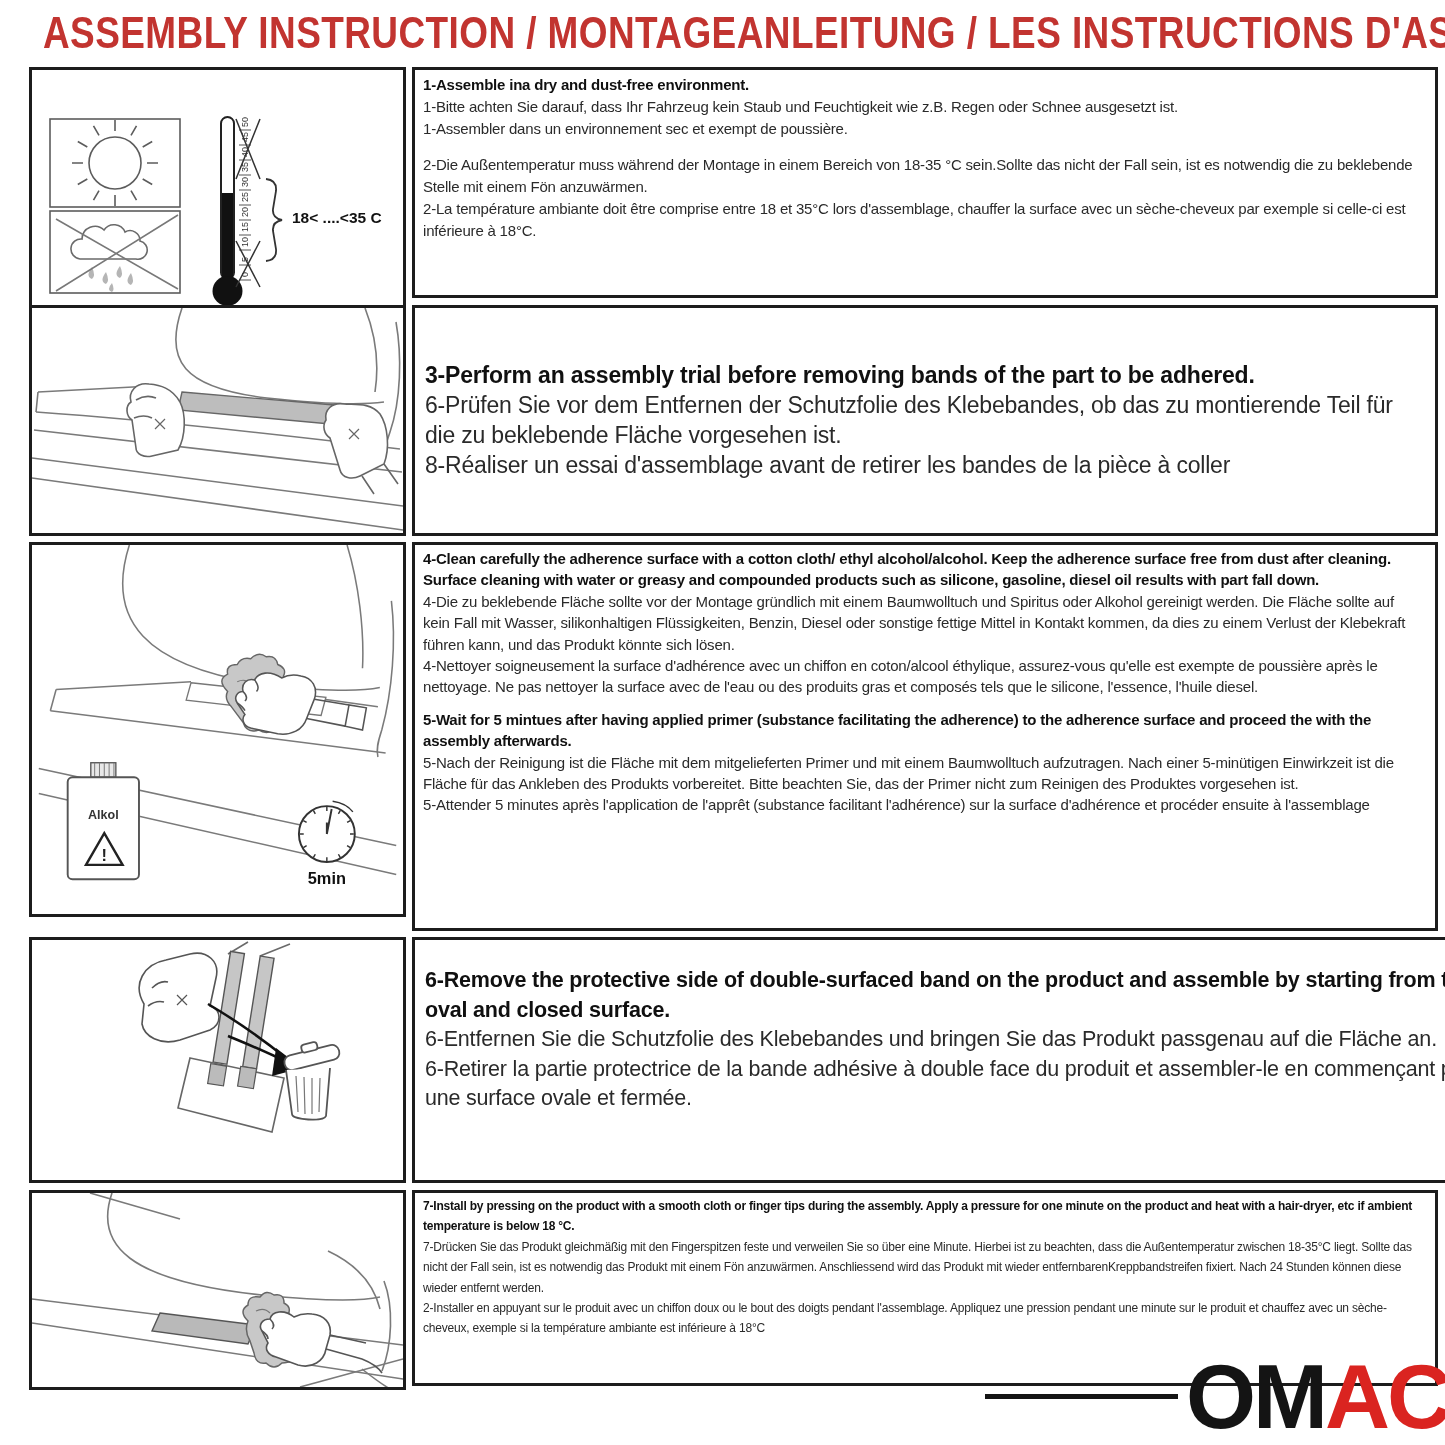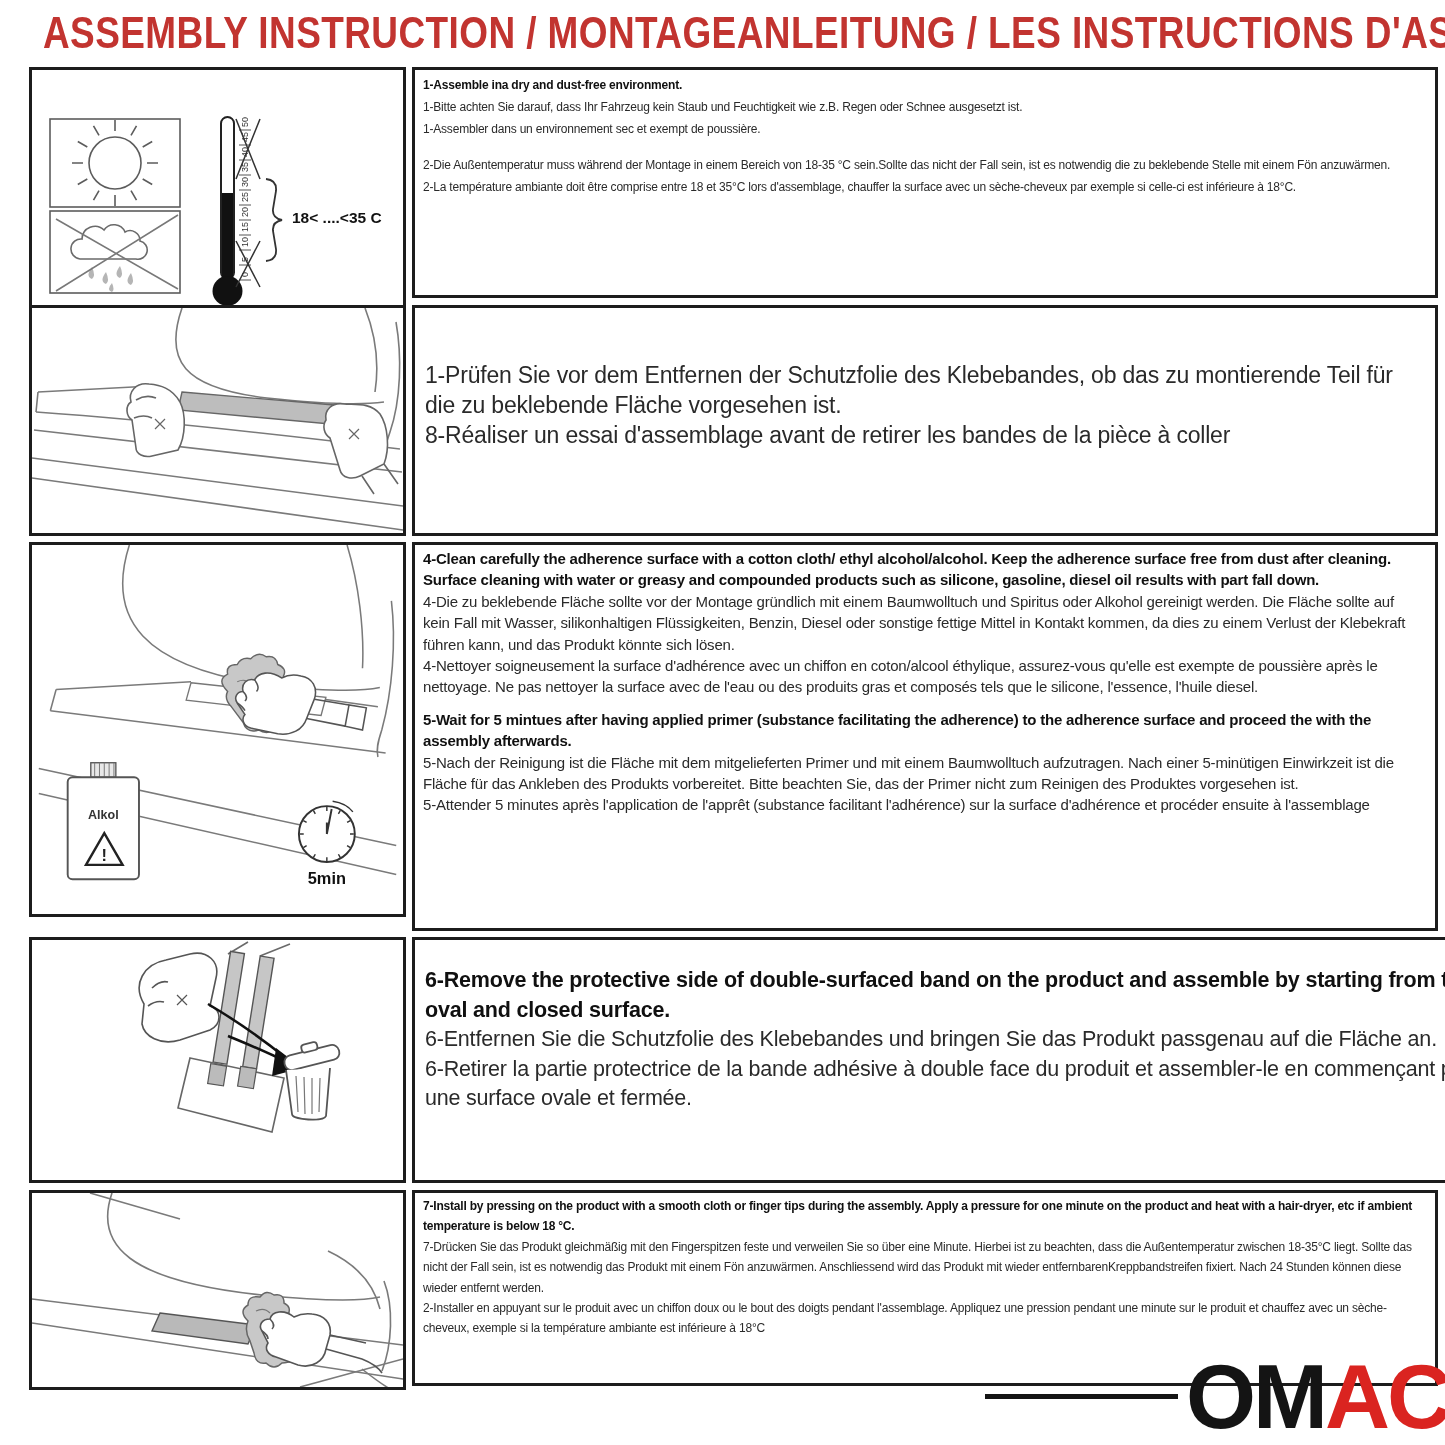--- a/index.html
+++ b/index.html
@@ -6,21 +6,21 @@
   .page{position:relative;width:1445px;height:1445px;background:#fff;overflow:hidden;
         font-family:"Liberation Sans","DejaVu Sans",sans-serif;color:#222;}
   .title{position:absolute;left:43px;top:8px;margin:0;font-size:44px;font-weight:bold;
          color:#c23430;white-space:nowrap;transform:scaleX(0.84);transform-origin:left top;
          letter-spacing:0.5px;}
   .box{position:absolute;border:3px solid #1c1c1c;background:#fff;box-sizing:border-box;}
   .box svg{display:block;width:100%;height:100%;}
   .txt{letter-spacing:-0.2px;color:#2a2a2a;overflow:hidden;}
   .txt p{margin:0;}
   .txt p.b{font-weight:bold;color:#101010;}
-  .t1{padding:4px 12px 0 8px;font-size:12px;line-height:22px;}
+  .t1{padding:4px 12px 0 8px;font-size:15px;line-height:22px;}
   .t1 .g{margin-bottom:14px;}
   .t2{padding:52px 14px 0 10px;font-size:23px;line-height:30px;}
   .t3{padding:3px 12px 0 8px;font-size:15px;line-height:21.4px;}
   .t3 .g{margin-bottom:11px;}
   .t4{padding:26px 14px 0 10px;font-size:21.5px;line-height:29.5px;}
   .t5{padding:3px 12px 0 8px;font-size:12px;line-height:20.4px;}
   .logo{position:absolute;left:1186px;top:1352px;font-size:90px;line-height:1;
         font-weight:bold;letter-spacing:-3px;white-space:nowrap;}
   .logo .lb{color:#141414;}
   .logo .lr{color:#da2420;}
@@ -104,21 +104,22 @@
       </g>
       <g fill="#fff" stroke="#666" stroke-width="1.6">
         <path d="M312,96 C300,94 292,102 294,112 C290,118 292,126 298,130 L308,162 C310,170 320,172 328,168 L352,156 C358,140 356,118 348,106 C338,94 322,97 312,96 Z"></path>
         <path d="M330,168 L342,186 M352,156 L366,176" fill="none"></path>
         <path d="M317,121 l10,10 M327,121 l-10,10" stroke-width="1.2" fill="none"></path>
       </g>
     </svg>
   </div>
   <div class="box txt t2" style="left:412px;top:305px;width:1026px;height:231px">
     <div class="g">
-      <p>1-Prüfen Sie vor dem Entfernen der Schutzfolie des Klebebandes, ob das zu montierende Teil für die zu beklebende Fläche vorgesehen ist.</p>
+      <p class="b">3-Perform an assembly trial before removing bands of the part to be adhered.</p>
+      <p>6-Prüfen Sie vor dem Entfernen der Schutzfolie des Klebebandes, ob das zu montierende Teil für die zu beklebende Fläche vorgesehen ist.</p>
       <p>8-Réaliser un essai d'assemblage avant de retirer les bandes de la pièce à coller</p>
     </div>
   </div>
 
   <div class="box" style="left:29px;top:542px;width:377px;height:375px">
     <svg viewBox="0 0 371 383">
       <g stroke="#7a7a7a" stroke-width="1.6" fill="none">
         <path d="M94,0 C70,75 105,128 245,146 C300,152 335,152 354,148"></path>
         <path d="M320,0 C332,40 338,88 336,128"></path>
         <path d="M366,58 C371,100 367,152 356,192 C352,204 350,212 352,220"></path>

